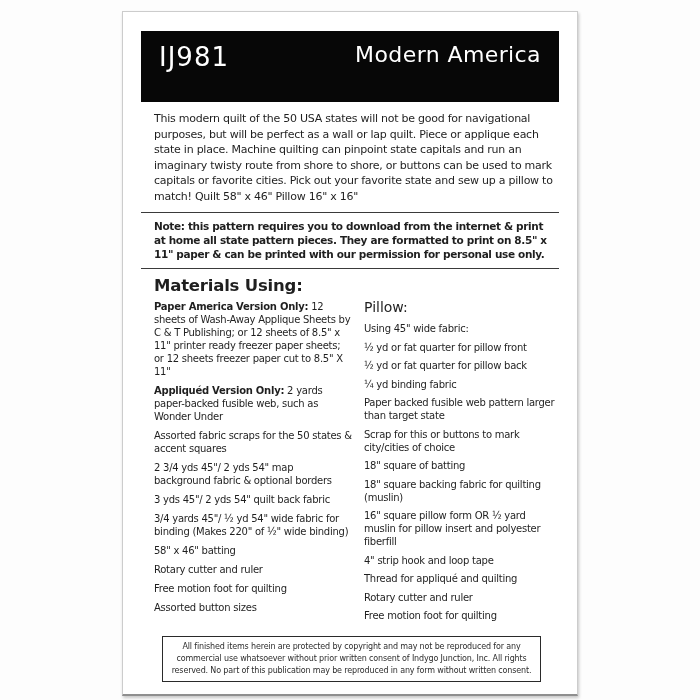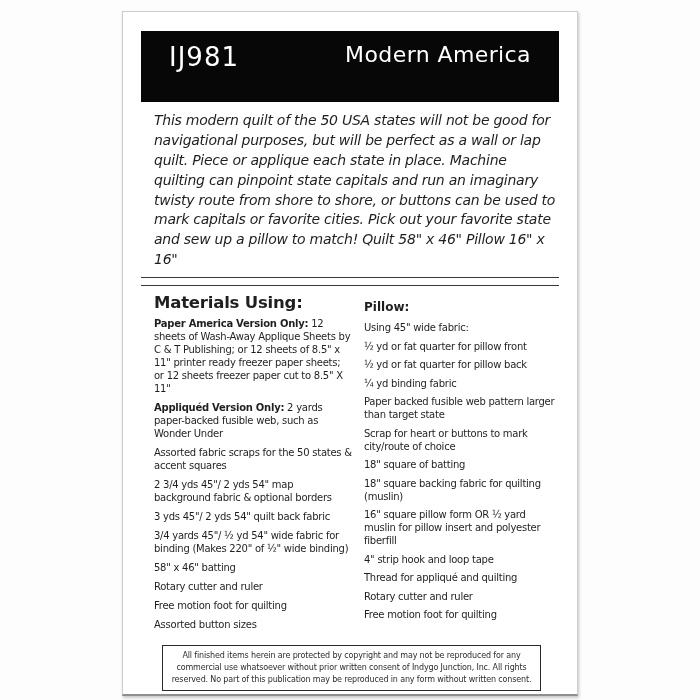--- a/index.html
+++ b/index.html
@@ -9,41 +9,40 @@
   }
   .card {
     position:absolute; left:122px; top:11px; width:456px; height:685px;
     background:#ffffff; box-sizing:border-box; overflow:hidden;
     border:1px solid #cccccc; border-bottom:2px solid #8f8f8f;
     box-shadow:1px 2px 3px rgba(0,0,0,.22);
   }
   .header-bar {
     margin:19px 18px 0; height:71px; background:#070707; color:#ffffff;
     display:flex; justify-content:space-between; align-items:flex-start;
-    padding:11px 28px 0; box-sizing:border-box;
+    padding:11px 18px 0; box-sizing:border-box;
   }
   .sku   { font-size:26px; letter-spacing:1px; }
   .title { font-size:22px; letter-spacing:.4px; }
 
   .intro {
-    margin:9px 21px 0 31px; font-size:14px; letter-spacing:-0.25px;
+    margin:9px 21px 0 31px; font-size:11px; letter-spacing:-0.25px;
     line-height:1.42;
-    font-style:italic;
   }
   .rule { border:0; border-top:1.5px solid #3a3a3a; margin:7px 18px 0; }
   .note {
     margin:6px 21px 0 31px; font-size:10.5px; font-weight:bold;
     letter-spacing:-0.35px; line-height:1.36;
   }
 
   .columns { display:flex; margin:7px 18px 0 31px; }
   .col-left  { width:210px; flex:none; padding-right:12px; box-sizing:border-box; }
   .col-right { flex:1; padding-top:7px; }
   .materials-heading { font-size:16.5px; font-weight:bold; letter-spacing:-0.2px; margin:0 0 5px; }
-  .sub-heading { font-size:12px; font-weight:bold; margin:0 0 7px; }
+  .sub-heading { font-size:14px; font-weight:normal; margin:16px 0 7px; }
   .item {
     font-size:10px; letter-spacing:-0.25px; line-height:1.3; margin:0 0 6px;
   }
   .col-right .item { margin-bottom:5.5px; }
 
   .copyright-box {
     margin:8px 36px 14px 39px; border:1.5px solid #2a2a2a;
     padding:4px 8px; text-align:center; font-size:8px;
     letter-spacing:-0.15px; line-height:1.5; color:#2c2c2c;
   }
@@ -63,20 +62,21 @@
 
   <div class="header-bar">
     <span class="sku">IJ981</span>
     <span class="title">Modern America</span>
   </div>
 
   <p class="intro">This modern quilt of the 50 USA states will not be good for navigational purposes, but will be perfect as a wall or lap quilt.  Piece or applique each state in place.  Machine quilting can pinpoint state capitals and run an imaginary twisty route from shore to shore, or buttons can be used to mark capitals or favorite cities.  Pick out your favorite state and sew up a pillow to match!  Quilt 58" x 46"  Pillow 16" x 16"</p>
 
   <hr class="rule">
 
+  <p class="note">Note: this pattern requires you to download from the internet &amp; print at home all state pattern pieces. They are formatted to print on 8.5" x 11" paper &amp; can be printed with our permission for personal use only.</p>
 
   <hr class="rule">
 
   <div class="columns">
 
     <div class="col-left">
       <div class="materials-heading">Materials Using:</div>
 
       <p class="item"><b>Paper America Version Only:</b><span> 12 sheets of Wash-Away Applique Sheets by C &amp; T Publishing; or 12 sheets of 8.5" x 11" printer ready freezer paper sheets; or 12 sheets freezer paper cut to 8.5" X 11"</span></p>
       <p class="item"><b>Appliquéd Version Only:</b><span> 2 yards paper-backed fusible web, such as Wonder Under</span></p>
@@ -91,21 +91,21 @@
     </div>
 
     <div class="col-right">
       <div class="sub-heading">Pillow:</div>
 
       <p class="item">Using 45" wide fabric:</p>
       <p class="item">½ yd or fat quarter for pillow front</p>
       <p class="item">½ yd or fat quarter for pillow back</p>
       <p class="item">¼ yd binding fabric</p>
       <p class="item">Paper backed fusible web pattern larger than target state</p>
-      <p class="item">Scrap for heart or buttons to mark city/route of choice</p>
+      <p class="item">Scrap for this or buttons to mark city/cities of choice</p>
       <p class="item">18" square of batting</p>
       <p class="item">18" square backing fabric for quilting (muslin)</p>
       <p class="item">16" square pillow form OR ½ yard muslin for pillow insert and polyester fiberfill</p>
       <p class="item">4" strip hook and loop tape</p>
       <p class="item">Thread for appliqué and quilting</p>
       <p class="item">Rotary cutter and ruler</p>
       <p class="item">Free motion foot for quilting</p>
     </div>
   </div>
 

